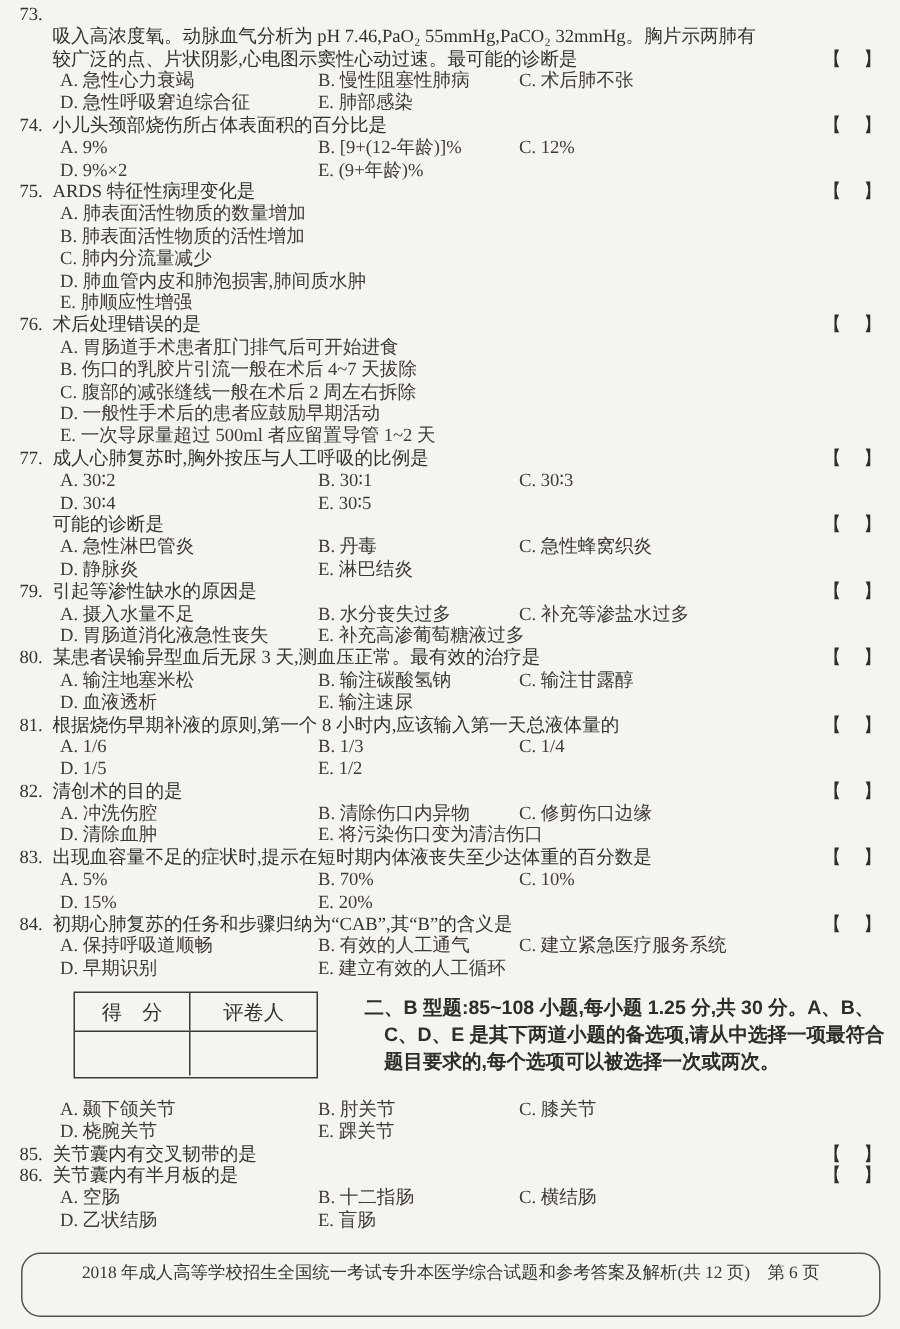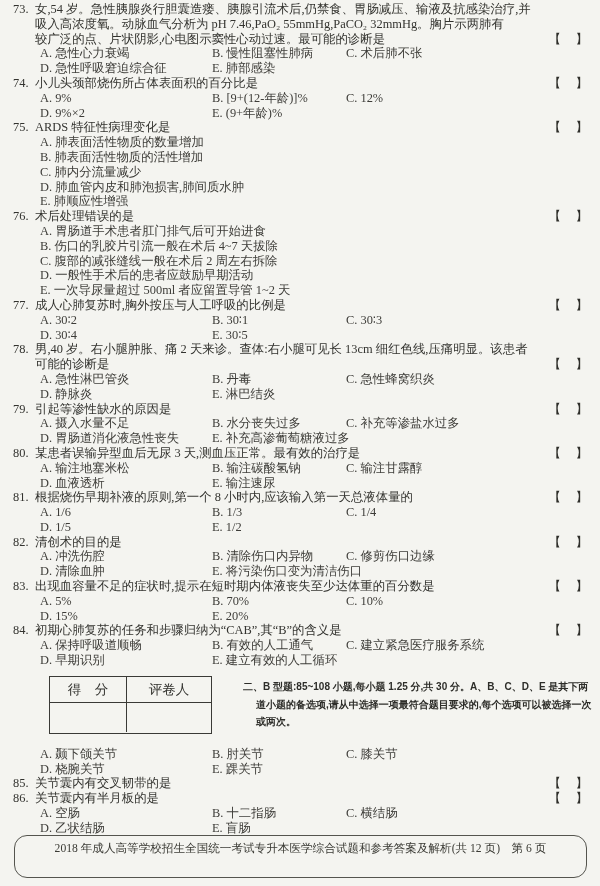--- a/index.html
+++ b/index.html
@@ -40,42 +40,41 @@
   }
   .score-row1 { display: flex; height: 26px; border-bottom: 1.2px solid #3a3a36; }
   .score-row2 { display: flex; height: 29px; }
   .score-c1 { width: 77px; border-right: 1.2px solid #3a3a36; text-align: center; line-height: 25px; font-size: 13.5px; }
   .score-c2 { flex: 1; text-align: center; line-height: 25px; font-size: 13.5px; }
   .score-e1 { width: 77px; border-right: 1.2px solid #3a3a36; }
   .score-e2 { flex: 1; }
   .instr {
     position: absolute; left: 243px; top: 7px; width: 352px;
     font-family: "Liberation Sans", "DejaVu Sans", sans-serif;
-    font-weight: 700; font-size: 10px; line-height: 17.8px;
+    font-weight: 700; font-size: 13px; line-height: 17.8px;
     color: #2d2d29;
     padding-left: 13px; text-indent: -13px;
   }
   .footer {
     position: absolute; left: 14px; right: 13px; bottom: 8px;
     height: 43px;
     border: 1.3px solid #54544e;
     border-radius: 13px;
     text-align: center; line-height: 25px;
     font-size: 11.6px; color: #3a3a34;
   }
 </style>
 </head>
 <body>
 
 <div class="page">
 
   <div>
     <div class="line">
       <span class="num">73.</span>
-      <span class="st">女,54 岁。急性胰腺炎行胆囊造瘘、胰腺引流术后,仍禁食、胃肠减压、输液及抗感染治疗,并</span>
     </div>
     <div class="line">
       <span class="st">吸入高浓度氧。动脉血气分析为 pH 7.46,PaO₂ 55mmHg,PaCO₂ 32mmHg。胸片示两肺有</span>
     </div>
     <div class="line">
       <span class="st">较广泛的点、片状阴影,心电图示窦性心动过速。最可能的诊断是</span>
       <span class="bk">【　】</span>
     </div>
     <div class="line">
       <span class="opt oa">A. 急性心力衰竭</span>
@@ -162,24 +161,20 @@
       <span class="opt ob">B. 30∶1</span>
       <span class="opt oc">C. 30∶3</span>
     </div>
     <div class="line">
       <span class="opt oa">D. 30∶4</span>
       <span class="opt ob">E. 30∶5</span>
     </div>
   </div>
 
   <div>
-    <div class="line">
-      <span class="num">78.</span>
-      <span class="st">男,40 岁。右小腿肿胀、痛 2 天来诊。查体:右小腿可见长 13cm 细红色线,压痛明显。该患者</span>
-    </div>
     <div class="line">
       <span class="st">可能的诊断是</span>
       <span class="bk">【　】</span>
     </div>
     <div class="line">
       <span class="opt oa">A. 急性淋巴管炎</span>
       <span class="opt ob">B. 丹毒</span>
       <span class="opt oc">C. 急性蜂窝织炎</span>
     </div>
     <div class="line">

